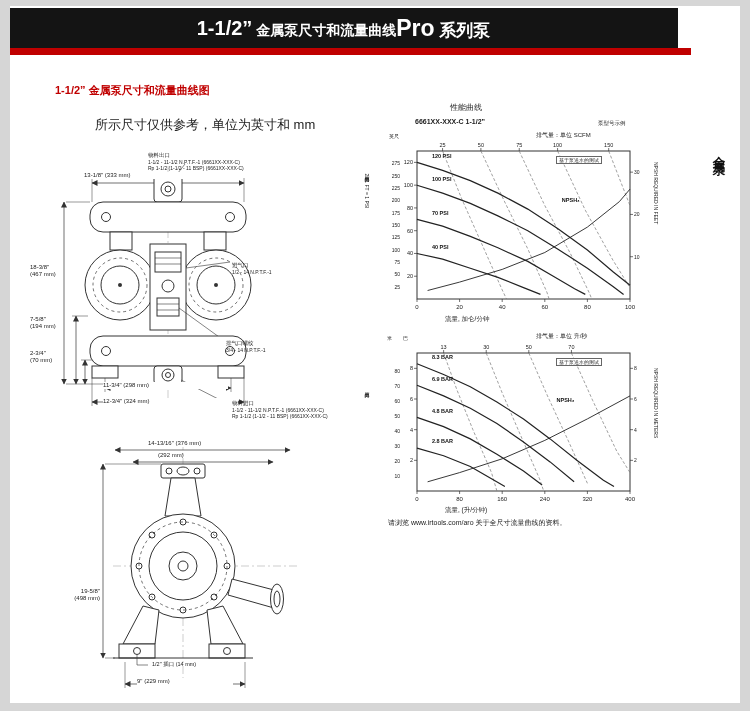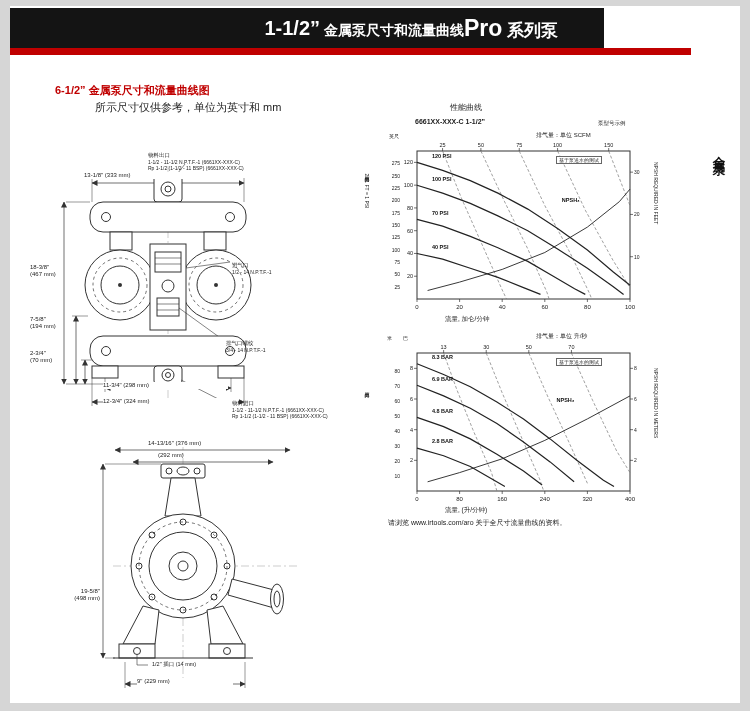--- a/index.html
+++ b/index.html
@@ -1,30 +1,30 @@
 <!DOCTYPE html>
 <html><head>
 <meta charset="utf-8">
 <style>
   *{margin:0;padding:0;box-sizing:border-box}
   body{width:750px;height:711px;position:relative;background:#fff;
        font-family:"Liberation Sans","DejaVu Sans",sans-serif;color:#222;overflow:hidden}
   .abs{position:absolute}
   .frame{position:absolute;background:#d6d6d6}
-  .header{position:absolute;left:10px;top:8px;width:594px;height:40px;background:#141414;color:#fff;
-          display:flex;justify-content:flex-end;align-items:center;padding:0 46px 0 45px;white-space:nowrap}
+  .header{position:absolute;left:10px;top:8px;width:668px;height:40px;background:#141414;color:#fff;
+          display:flex;justify-content:center;align-items:center;padding:0 46px 0 45px;white-space:nowrap}
   .h-big{font-size:20px;font-weight:bold}
   .h-rest{font-size:14px;font-weight:bold}
   .h-pro{font-size:23px;font-weight:bold}
   .h-series{font-size:17px;font-weight:bold}
   .redbar{position:absolute;left:10px;top:48px;width:681px;height:7px;background:#c00000}
   .side-tab{position:absolute;left:710px;top:146px;writing-mode:vertical-rl;font-size:12.5px;
             font-weight:bold;letter-spacing:4px;color:#111}
   .sub{position:absolute;left:55px;top:83px;font-size:11px;font-weight:bold;color:#c00000}
-  .note{position:absolute;left:95px;top:100px;font-size:11px}
+  .note{position:absolute;left:95px;top:116px;font-size:13px}
   .L{position:absolute;line-height:1.2;color:#222}
   .f5{font-size:5px}.f55{font-size:5.5px}.f6{font-size:6px}.f65{font-size:6.5px}.f7{font-size:7px}.f8{font-size:8px}
   .b{font-weight:bold}.ctr{text-align:left}.rt{text-align:right}.wbg{background:#fff}
   .vert{writing-mode:vertical-rl}
   .inner-note{border:0.5px solid #666;padding:0 2px;background:#fff}
   svg,svg text{font-family:inherit}
 </style>
 </head>
 <body>
 
@@ -32,21 +32,21 @@
   <div>
     <span class="h-big">1-1/2”</span><span class="h-rest"> 金属泵尺寸和流量曲线</span>
   </div>
   <div>
     <span class="h-pro">Pro</span><span class="h-series"> 系列泵</span>
   </div>
 </div>
 <div class="redbar"></div>
 <div class="side-tab">金属泵</div>
 
-<h2 class="sub">6-1/2” 金属泵尺寸和流量曲线图</h2>
+<h2 class="sub">1-1/2” 金属泵尺寸和流量曲线图</h2>
 <p class="note">所示尺寸仅供参考，单位为英寸和 mm</p>
 
 <svg class="abs" style="left:28px;top:130px" width="335" height="290" viewBox="0 0 335 290">
   <defs>
     <marker id="arrS" markerUnits="userSpaceOnUse" markerWidth="6" markerHeight="6" refX="0.5" refY="3" orient="auto">
         <path d="M6,0 L0,3 L6,6 Z" fill="#333"></path>
       </marker>
     <marker id="arrE" markerUnits="userSpaceOnUse" markerWidth="6" markerHeight="6" refX="5.5" refY="3" orient="auto">
         <path d="M0,0 L6,3 L0,6 Z" fill="#333"></path>
       </marker>

